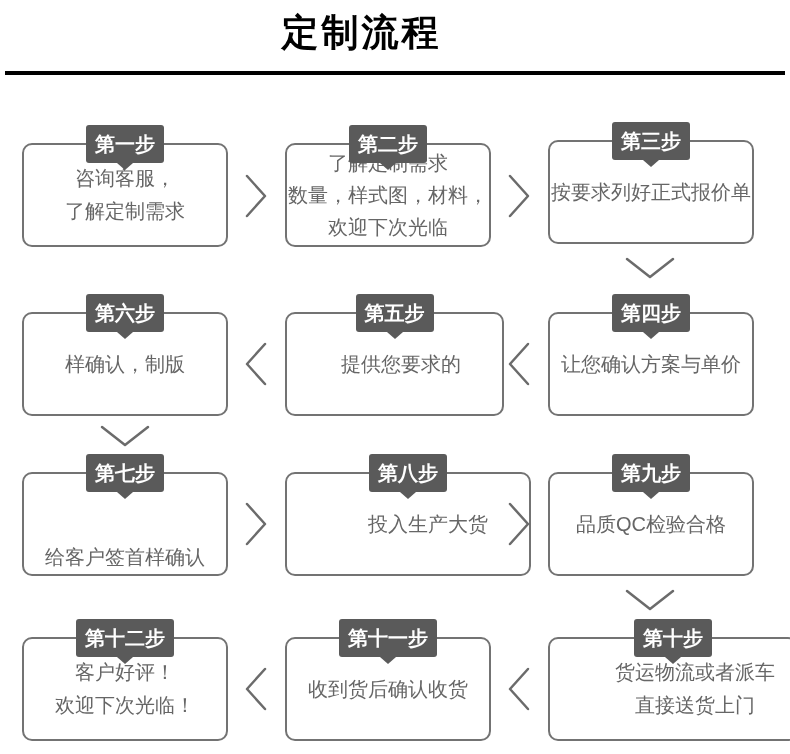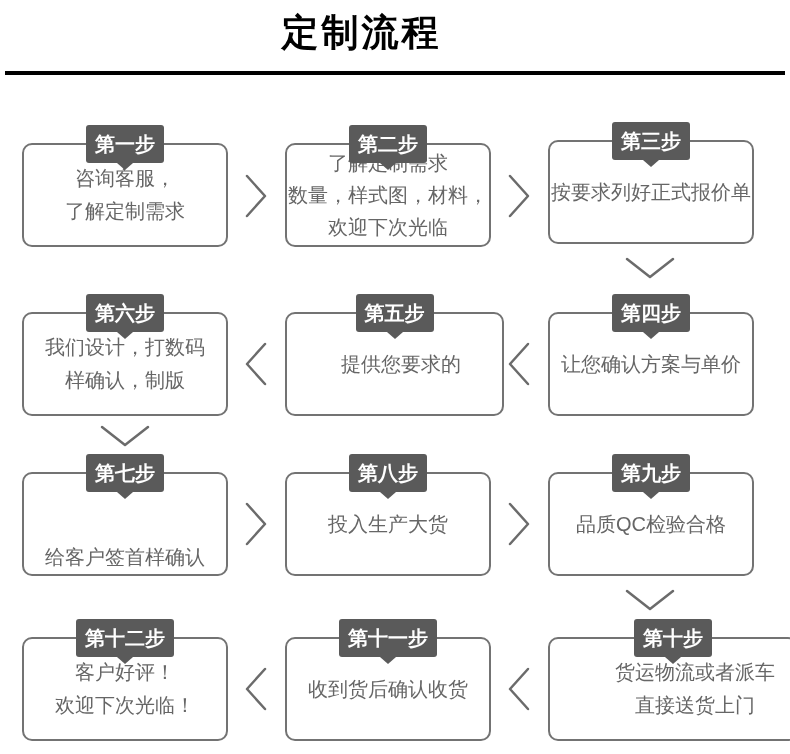--- a/index.html
+++ b/index.html
@@ -64,21 +64,20 @@
 <div class="step" style="left:548px;top:140px;">
   <div class="tag"><span>第三步</span><span class="tag-tri"></span></div>
   <div class="step-text">
     <div>按要求列好正式报价单</div>
   </div>
 </div>
 
 <div class="step" style="left:22px;top:312px;">
   <div class="tag"><span>第六步</span><span class="tag-tri"></span></div>
   <div class="step-text">
-    <div>我们设计，打数码</div>
     <div>样确认，制版</div>
   </div>
 </div>
 <div class="step" style="left:285px;top:312px;padding-left:13px;">
   <div class="tag"><span>第五步</span><span class="tag-tri"></span></div>
   <div class="step-text">
     <div>提供您要求的</div>
   </div>
 </div>
 <div class="step" style="left:548px;top:312px;">
@@ -87,21 +86,21 @@
     <div>让您确认方案与单价</div>
   </div>
 </div>
 
 <div class="step" style="left:22px;top:472px;align-items:flex-end;">
   <div class="tag"><span>第七步</span><span class="tag-tri"></span></div>
   <div class="step-text">
     <div>给客户签首样确认</div>
   </div>
 </div>
-<div class="step" style="left:285px;top:472px;">
+<div class="step" style="left:285px;top:472px;padding-left:40px;">
   <div class="tag"><span>第八步</span><span class="tag-tri"></span></div>
   <div class="step-text">
     <div>投入生产大货</div>
   </div>
 </div>
 <div class="step" style="left:548px;top:472px;">
   <div class="tag"><span>第九步</span><span class="tag-tri"></span></div>
   <div class="step-text">
     <div>品质QC检验合格</div>
   </div>

